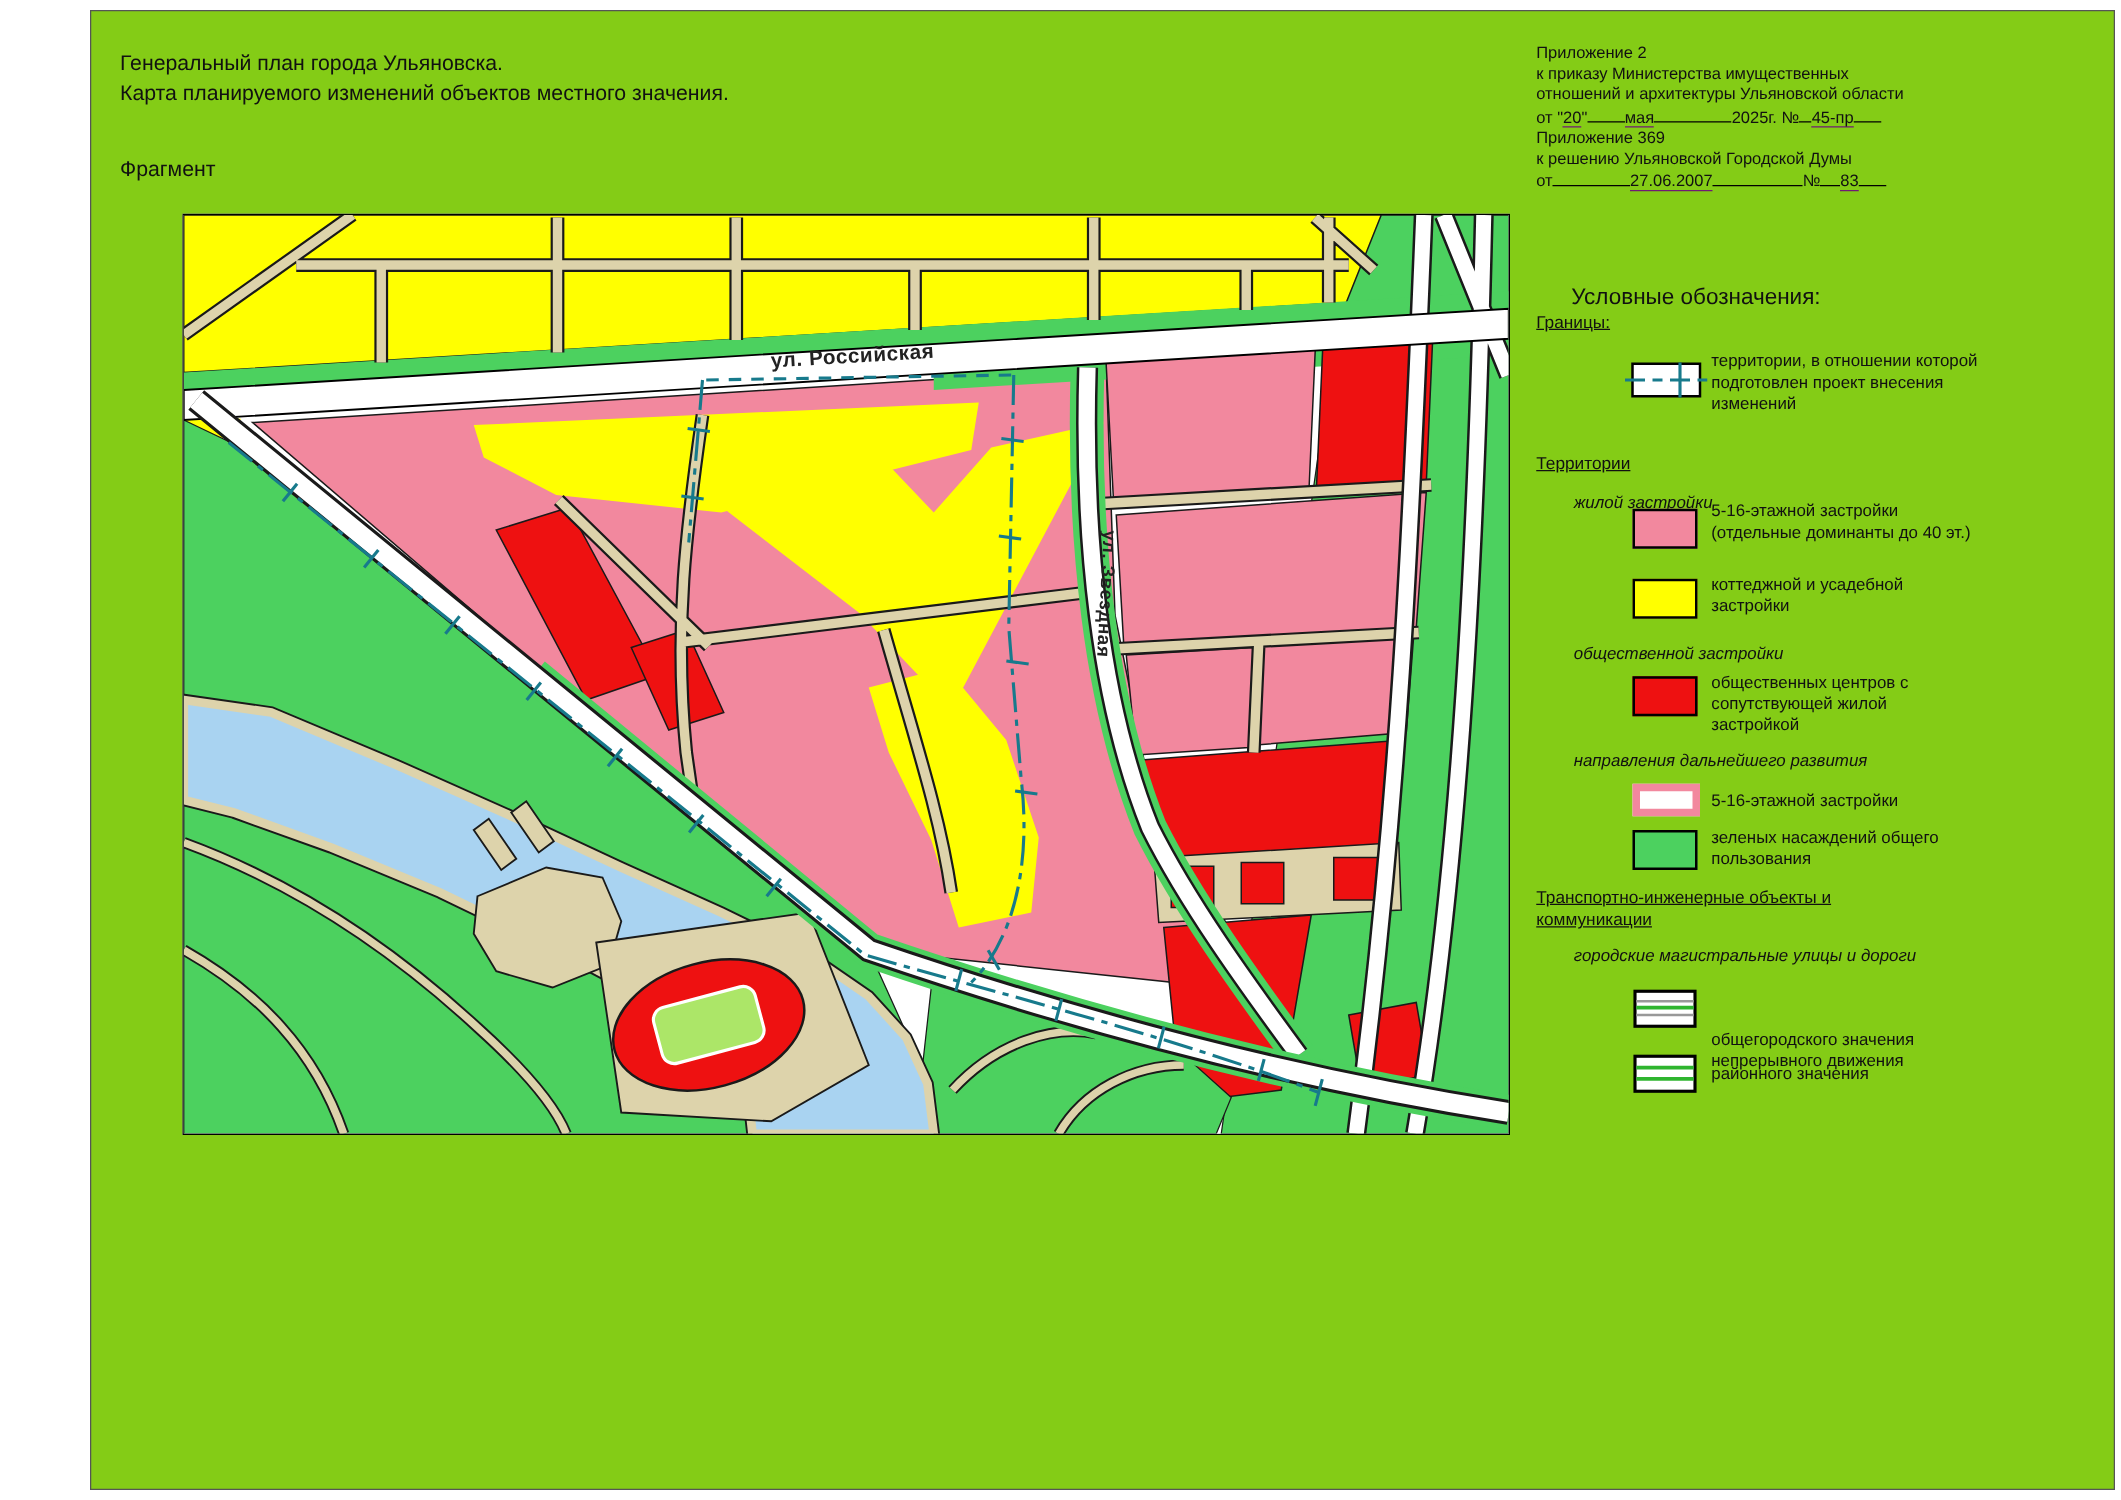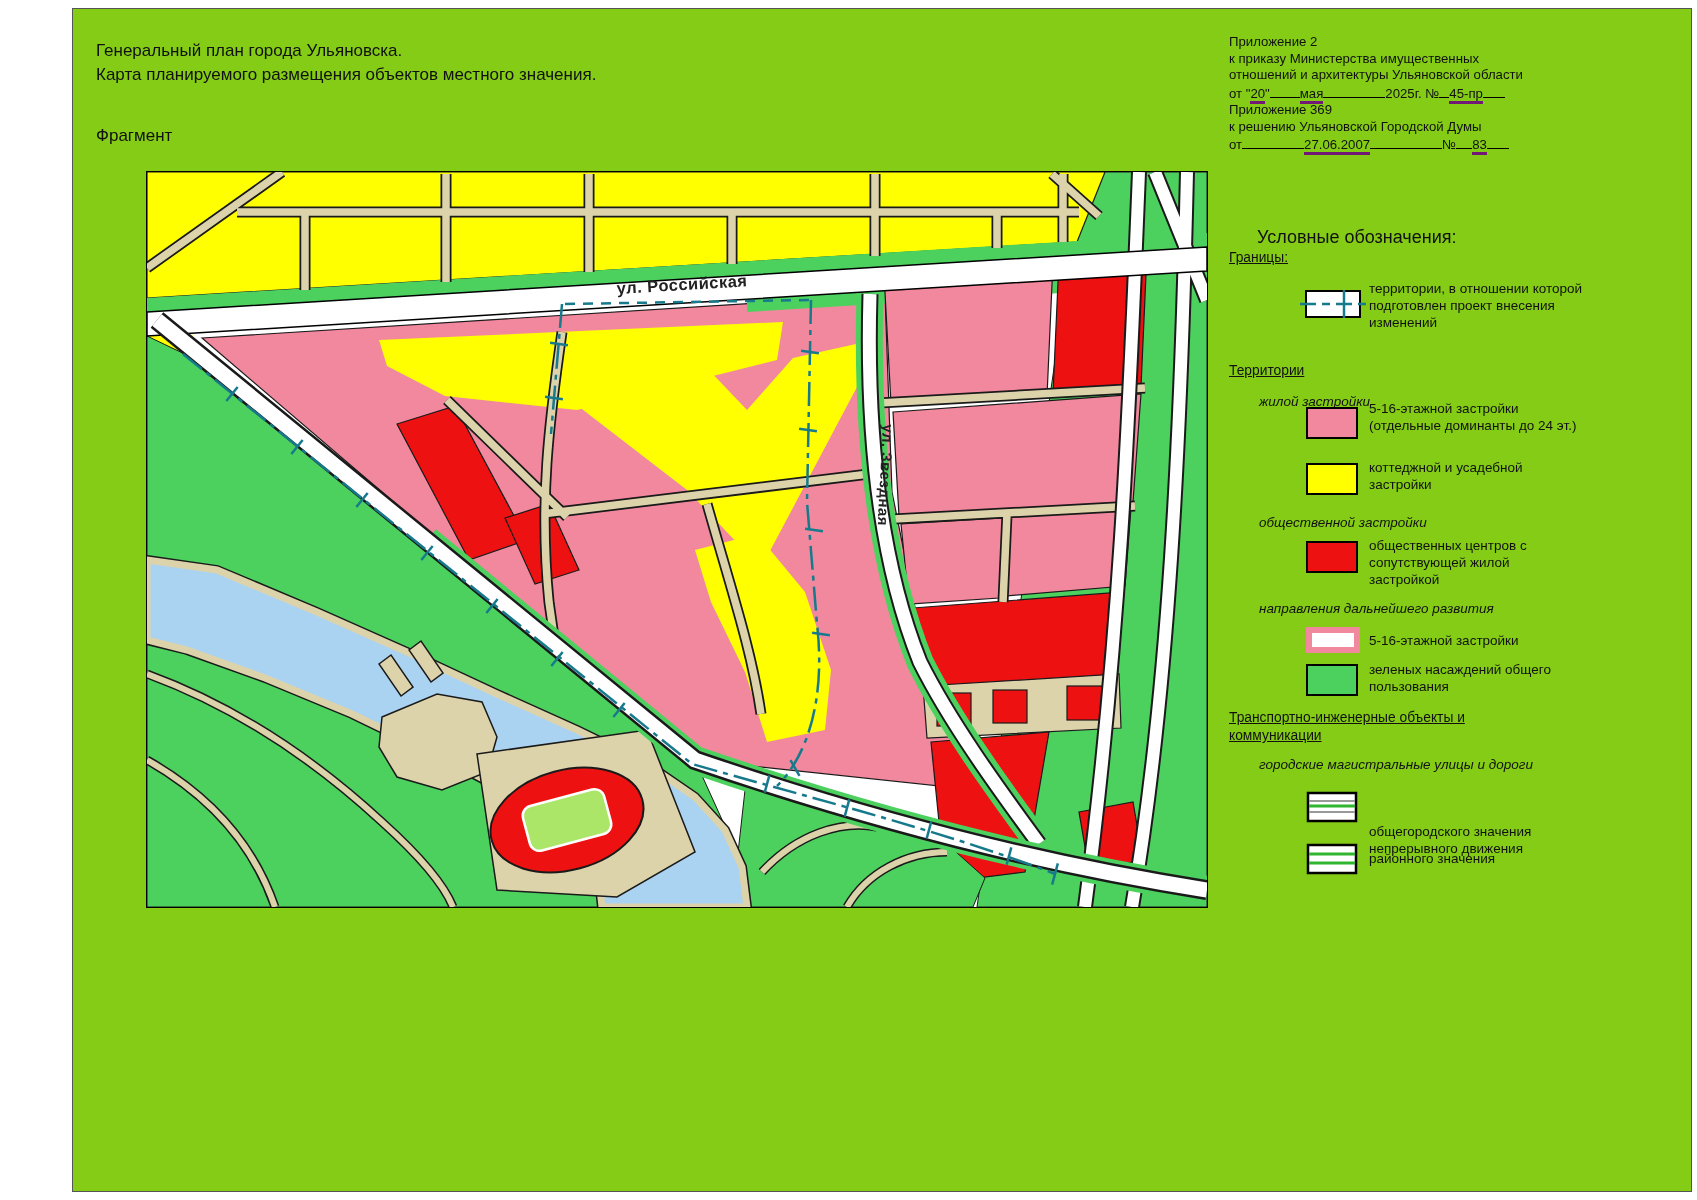--- a/index.html
+++ b/index.html
@@ -2,39 +2,39 @@
 <html><head>
 <meta charset="utf-8">
 <style>
   html,body{margin:0;padding:0;background:#fff;width:1697px;height:1200px;
     font-family:"Liberation Sans",sans-serif;color:#111;position:relative;}
   .page{position:absolute;left:72px;top:8px;width:1618px;height:1182px;border:1px solid #555;background:#84cc16;}
   .abs{position:absolute;}
   .title{left:23px;top:30px;font-size:17px;line-height:24px;}
   .fragment{left:23px;top:117px;font-size:17px;}
   .stamp{left:1156px;top:25px;width:345px;font-size:13.2px;line-height:16.5px;}
-  .u{border-bottom:3px solid #701a75;}
+  .u{border-bottom:1px solid #701a75;}
   .blank{display:inline-block;height:13px;border-bottom:1px solid #000;}
   .map-frame{left:73px;top:162px;width:1060px;height:735px;border:1.5px solid #000;background:#fff;overflow:hidden;}
   .leg-title{left:1156px;top:208px;font-size:18px;}
   .leg-h{font-size:13.8px;text-decoration:underline;}
   .leg-sh{font-size:13.5px;font-style:italic;}
   .leg-t{font-size:13.5px;line-height:17px;}
   .sw{width:48px;height:28px;border:2px solid #000;display:block;}
   .sw-outline{width:42px;height:14px;border:6px solid #F2889E;display:block;background:#fff;}
   svg text{font-family:"Liberation Sans",sans-serif;}
 </style>
 </head>
 <body>
 
 <div class="page">
 
   <div class="abs title">
     <div>Генеральный план города Ульяновска.</div>
-    <div>Карта планируемого размещения объектов местного значения.</div>
+    <div>Карта планируемого изменений объектов местного значения.</div>
   </div>
   <div class="abs fragment">Фрагмент</div>
 
   <div class="abs stamp">
     <div>Приложение 2</div>
     <div>к приказу Министерства имущественных</div>
     <div>отношений и архитектуры Ульяновской области</div>
     <div>
       <span>от "</span><span class="u">20</span><span>"</span><span class="blank" style="width:30px"></span><span class="u">мая</span><span class="blank" style="width:62px"></span><span>2025г. №</span><span class="blank" style="width:10px"></span><span class="u">45-пр</span><span class="blank" style="width:22px"></span>
     </div>
@@ -188,21 +188,21 @@
       <path d="M44,2 L44,30" stroke="#177A8C" stroke-width="2.5"></path>
     </svg>
   </div>
   <div class="abs leg-t" style="left:1296px;top:271px;width:220px;">территории, в отношении которой подготовлен проект внесения изменений</div>
 
   <div class="abs leg-h" style="left:1156px;top:354px;">Территории</div>
 
   <div class="abs leg-sh" style="left:1186px;top:385px;">жилой застройки</div>
 
   <span class="abs sw" style="left:1233px;top:398px;background:#F2889E;"></span>
-  <div class="abs leg-t" style="left:1296px;top:391px;width:215px;">5-16-этажной застройки (отдельные доминанты до 24 эт.)</div>
+  <div class="abs leg-t" style="left:1296px;top:391px;width:215px;">5-16-этажной застройки (отдельные доминанты до 40 эт.)</div>
 
   <span class="abs sw" style="left:1233px;top:454px;background:#FFFF00;"></span>
   <div class="abs leg-t" style="left:1296px;top:450px;width:200px;">коттеджной и усадебной застройки</div>
 
   <div class="abs leg-sh" style="left:1186px;top:506px;">общественной застройки</div>
 
   <span class="abs sw" style="left:1233px;top:532px;background:#EE1111;"></span>
   <div class="abs leg-t" style="left:1296px;top:528px;width:200px;">общественных центров с сопутствующей жилой застройкой</div>
 
   <div class="abs leg-sh" style="left:1186px;top:592px;">направления дальнейшего развития</div>

